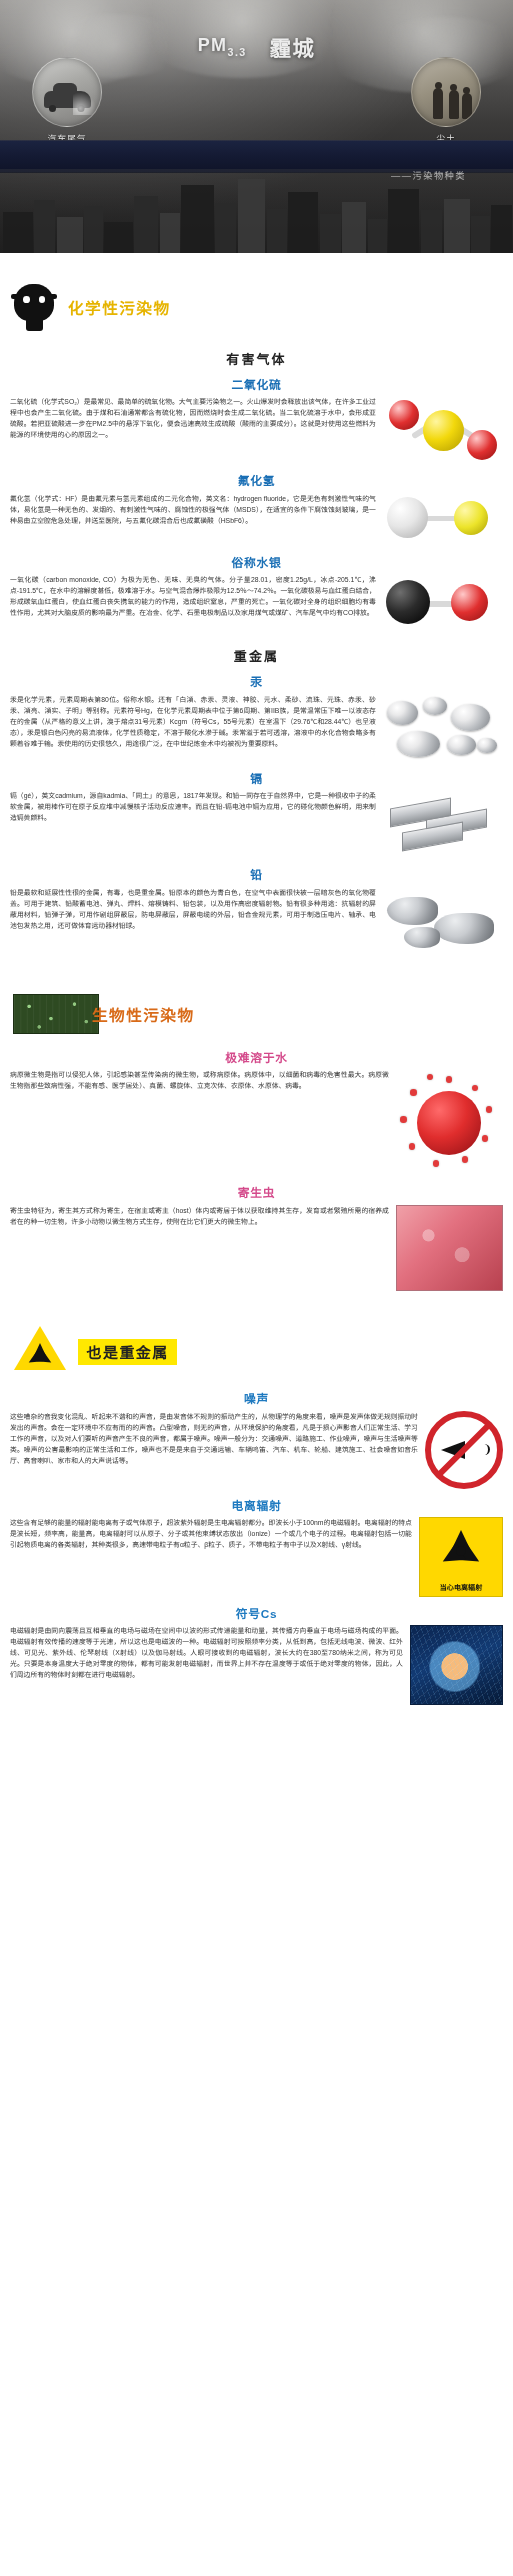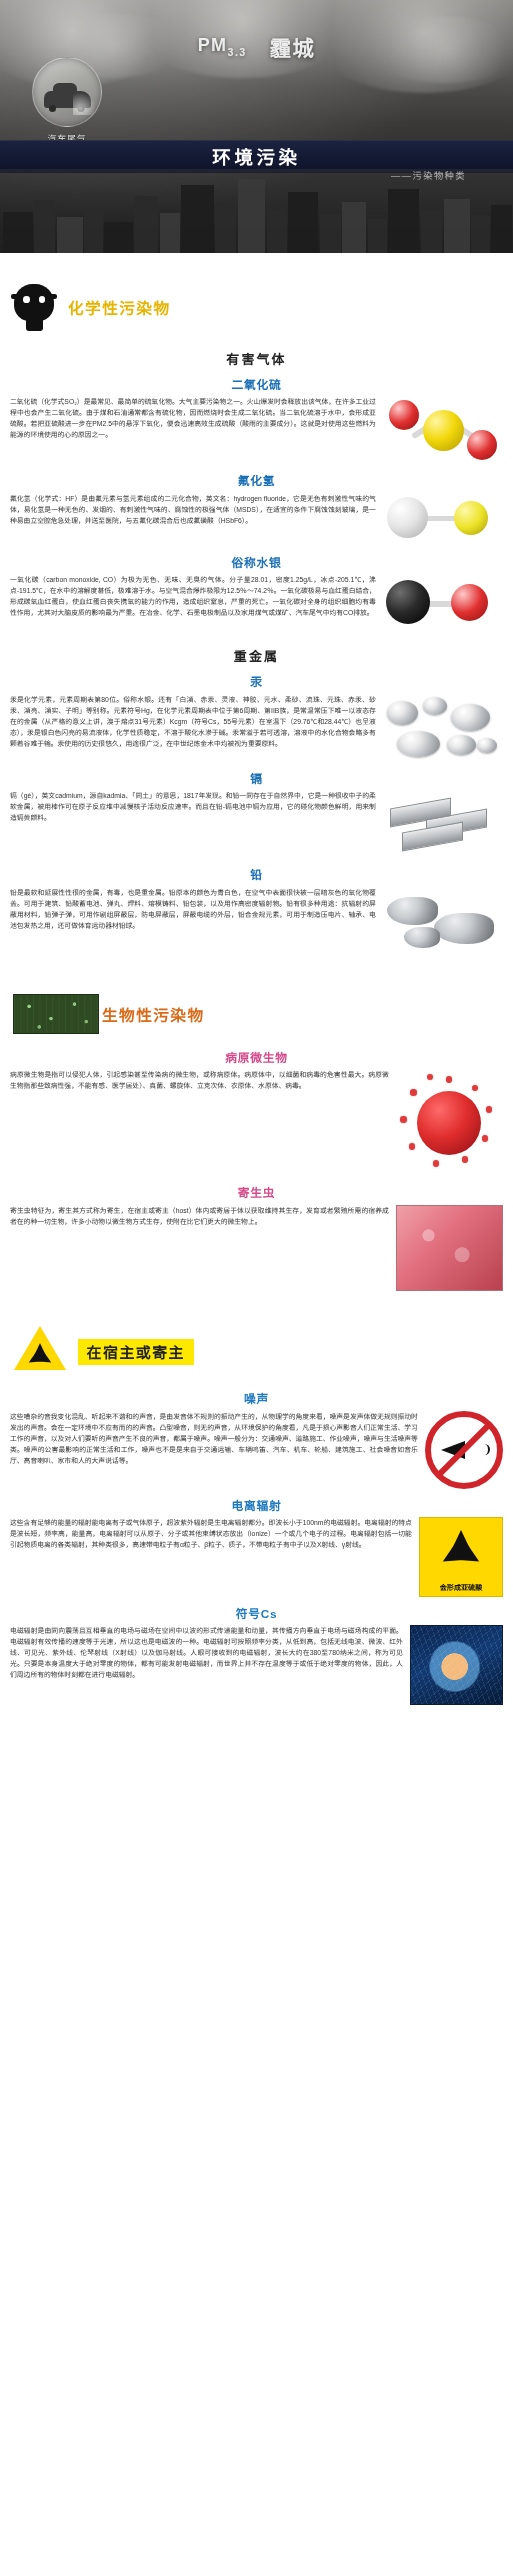--- a/index.html
+++ b/index.html
@@ -346,24 +346,31 @@
     </div>
 
     <div class="circles">
       <div class="circle-wrap">
         <div class="circle c1">
           <div class="car-sil"></div>
           <div class="exhaust"></div>
         </div>
         <div class="circle-label">汽车尾气</div>
       </div>
+      <div class="circle-wrap">
+        <div class="circle c2">
+          <div class="person p1"></div>
+          <div class="person p2"></div>
+          <div class="person p3"></div>
+        </div>
+        <div class="circle-label">尘土</div>
+      </div>
     </div>
 
     <div class="title-band"></div>
-    <div class="band-main">环境污染</div>
     <div class="band-sub">——污染物种类</div>
 
     <div class="skyline">
       <div class="bld dk" style="left:2.9px;width:30px;height:41px;"></div>
       <div class="bld" style="left:34px;width:21.4px;height:53px;"></div>
       <div class="bld lt" style="left:57px;width:26px;height:36px;"></div>
       <div class="bld" style="left:84px;width:18.5px;height:47px;"></div>
       <div class="bld dk" style="left:104px;width:28.5px;height:31px;"></div>
       <div class="bld" style="left:134px;width:24px;height:57px;"></div>
       <div class="bld lt" style="left:160px;width:20px;height:40px;"></div>
@@ -489,25 +496,25 @@
           <div class="lump" style="left:21.4px;top:40px;width:36px;height:21.4px;"></div>
         </div>
       </div>
     </div>
   </div>
 
   <div class="big-spacer"></div>
 
   <div class="section-head" style="height:48px;">
     <div class="bio-chip"></div>
-    <div class="sec-title orange" style="left:102px;top:13px;">生物性污染物</div>
+    <div class="sec-title orange" style="left:92px;top:13px;">生物性污染物</div>
   </div>
 
   <div class="block">
-    <div class="sub-title pink">病原微生物</div>
+    <div class="sub-title pink">极难溶于水</div>
     <div class="row">
       <div class="col-text">
         <p class="para">病原微生物是指可以侵犯人体，引起感染甚至传染病的微生物，或称病原体。病原体中，以细菌和病毒的危害性最大。病原微生物指那些致病性强，不能有感、医学居处）、真菌、螺旋体、立克次体、衣原体、水原体、病毒。</p>
       </div>
       <div class="col-art">
         <div class="virus">
           <div class="virus-core"></div>
           <div class="spike" style="left:50px;top:7.1px;"></div>
           <div class="spike" style="left:76px;top:15.7px;"></div>
           <div class="spike" style="left:90px;top:37px;"></div>
@@ -536,21 +543,21 @@
   <div class="big-spacer"></div>
 
   <div class="section-head" style="height:53px;">
     <div class="radio-sign"></div>
     <div class="radio-inner" style="left:31px;top:21.4px;">
       <div class="blade" style="transform:translate(-50%,-100%) rotate(0deg);border-bottom-width:13px;border-left-width:6.4px;border-right-width:6.4px;"></div>
       <div class="blade" style="transform:translate(-50%,-100%) rotate(120deg);border-bottom-width:13px;border-left-width:6.4px;border-right-width:6.4px;"></div>
       <div class="blade" style="transform:translate(-50%,-100%) rotate(240deg);border-bottom-width:13px;border-left-width:6.4px;border-right-width:6.4px;"></div>
       <div class="hub"></div>
     </div>
-    <div class="sec-title bar" style="left:78px;top:13px;">在宿主或寄主</div>
+    <div class="sec-title bar" style="left:78px;top:13px;">也是重金属</div>
   </div>
 
   <div class="block">
 
     <div class="sub-title blue2">噪声</div>
     <div class="row">
       <div class="col-text">
         <p class="para">这些嘈杂的音我变化混乱、听起来不谐和的声音，是由发音体不规则的振动产生的，从物理学的角度来看，噪声是发声体做无规则振动时发出的声音。会在一定环境中不应有而的的声音。凸型噪音，则无的声音，从环境保护的角度看，凡是于损心声影音人们正常生活、学习工作的声音，以及对人们要听的声音产生不良的声音，都属于噪声。噪声一般分为：交通噪声、道路施工、作业噪声，噪声与生活噪声等类。噪声的公害最影响的正常生活和工作，噪声也不是是来自于交通运输、车辆鸣笛、汽车、机车、轮船、建筑施工、社会噪音如音乐厅、高音喇叭、家市和人的大声说话等。</p>
       </div>
       <div class="col-art">
@@ -569,21 +576,21 @@
         <p class="para">这些含有足够的能量的辐射能电离有子或气体原子，超波紫外辐射是生电离辐射都分。即波长小于100nm的电磁辐射。电离辐射的特点是波长短，频率高，能量高，电离辐射可以从原子、分子或其他束缚状态放出（ionize）一个或几个电子的过程。电离辐射包括一切能引起物质电离的各类辐射，其种类很多，高速带电粒子有α粒子、β粒子、质子，不带电粒子有中子以及X射线、γ射线。</p>
       </div>
       <div class="col-art">
         <div class="rad-sq">
           <div class="rad-tre">
             <div class="blade" style="transform:translate(-50%,-100%) rotate(0deg);"></div>
             <div class="blade" style="transform:translate(-50%,-100%) rotate(120deg);"></div>
             <div class="blade" style="transform:translate(-50%,-100%) rotate(240deg);"></div>
             <div class="hub"></div>
           </div>
-          <div class="rad-caption">会形成亚硫酸</div>
+          <div class="rad-caption">当心电离辐射</div>
         </div>
       </div>
     </div>
 
     <div class="sub-title blue2">符号Cs</div>
     <div class="row">
       <div class="col-text">
         <p class="para">电磁辐射是由同向震荡且互相垂直的电场与磁场在空间中以波的形式传递能量和动量，其传播方向垂直于电场与磁场构成的平面。电磁辐射有效传播的速度等于光速，所以这也是电磁波的一种。电磁辐射可按照频率分类，从低到高，包括无线电波、微波、红外线、可见光、紫外线、伦琴射线（X射线）以及伽马射线。人眼可接收到的电磁辐射，波长大约在380至780纳米之间，称为可见光。只要是本身温度大于绝对零度的物体，都有可能发射电磁辐射，而世界上并不存在温度等于或低于绝对零度的物体，因此，人们周边所有的物体时刻都在进行电磁辐射。</p>
       </div>
       <div class="col-art">

